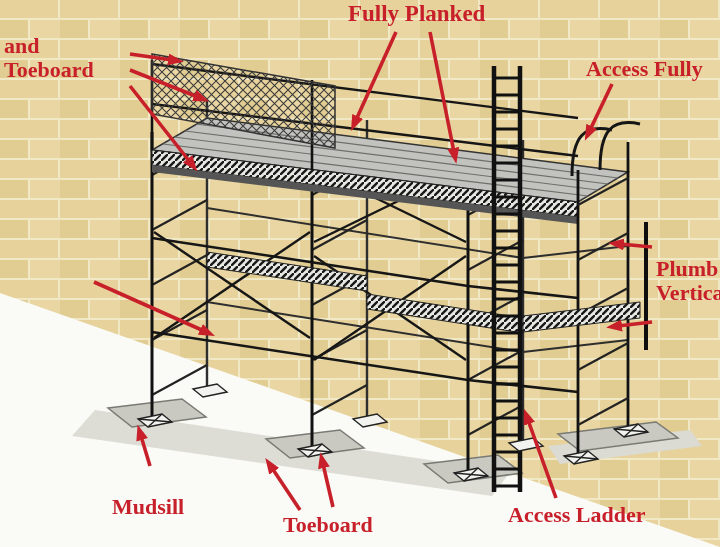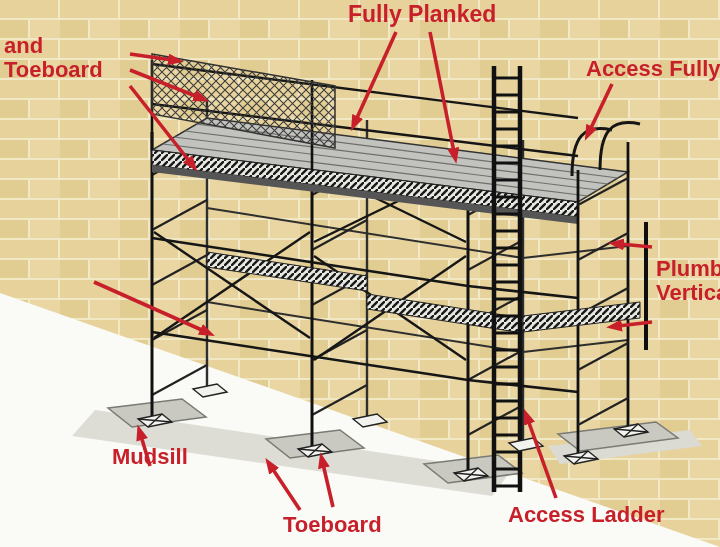--- a/index.html
+++ b/index.html
@@ -4,21 +4,21 @@
 <title>Scaffold Components Diagram</title>
 <style>
   html,body{margin:0;padding:0;background:#ffffff;}
   .stage{
     position:relative;width:720px;height:547px;overflow:hidden;
     font-family:"Liberation Sans",sans-serif;background:#fff;
   }
   .stage svg{position:absolute;left:0;top:0;}
   .lbl{
     position:absolute;color:#C8202A;font-weight:700;font-size:22px;
-    line-height:1.08;white-space:nowrap;z-index:5;
+    line-height:1.08;white-space:nowrap;z-index:5;font-family:Liberation Serif, serif;
   }
   .lbl-big{font-size:23px;}
 </style>
 </head>
 <body>
 
 <div class="stage">
 
   <svg width="720" height="547" viewBox="0 0 720 547">
     <defs>
@@ -242,19 +242,19 @@
   </div>
 
   <div class="lbl" style="left:586px;top:57px">Access Fully</div>
 
 
   <div class="lbl" style="left:656px;top:257px">
     <div>Plumb</div>
     <div>Vertical</div>
   </div>
 
-  <div class="lbl" style="left:112px;top:445px">Mudsill</div>
+  <div class="lbl" style="left:112px;top:495px">Mudsill</div>
 
   <div class="lbl" style="left:283px;top:513px">Toeboard</div>
 
   <div class="lbl" style="left:508px;top:503px">Access Ladder</div>
 
 </div>
 
 </body></html>

